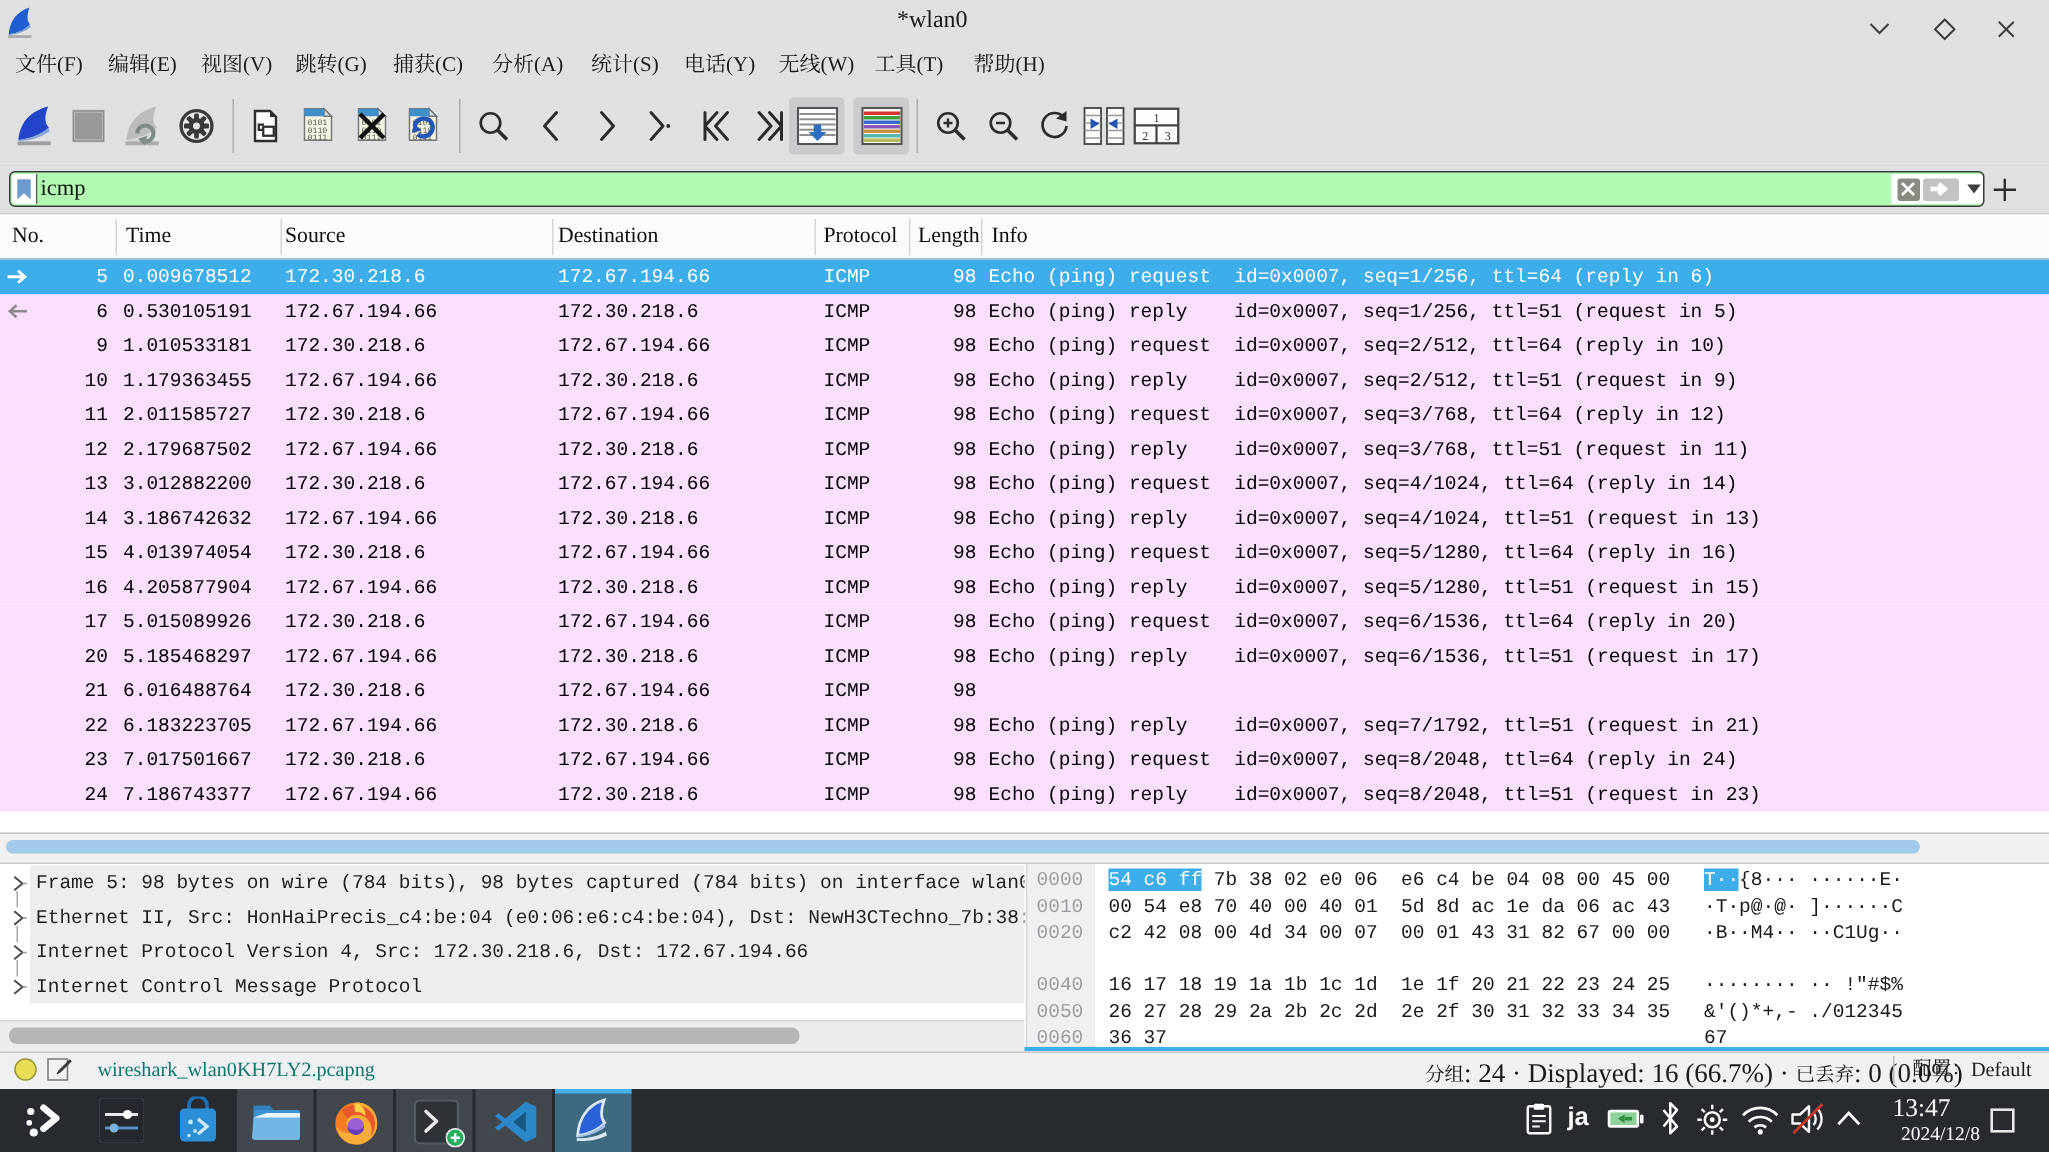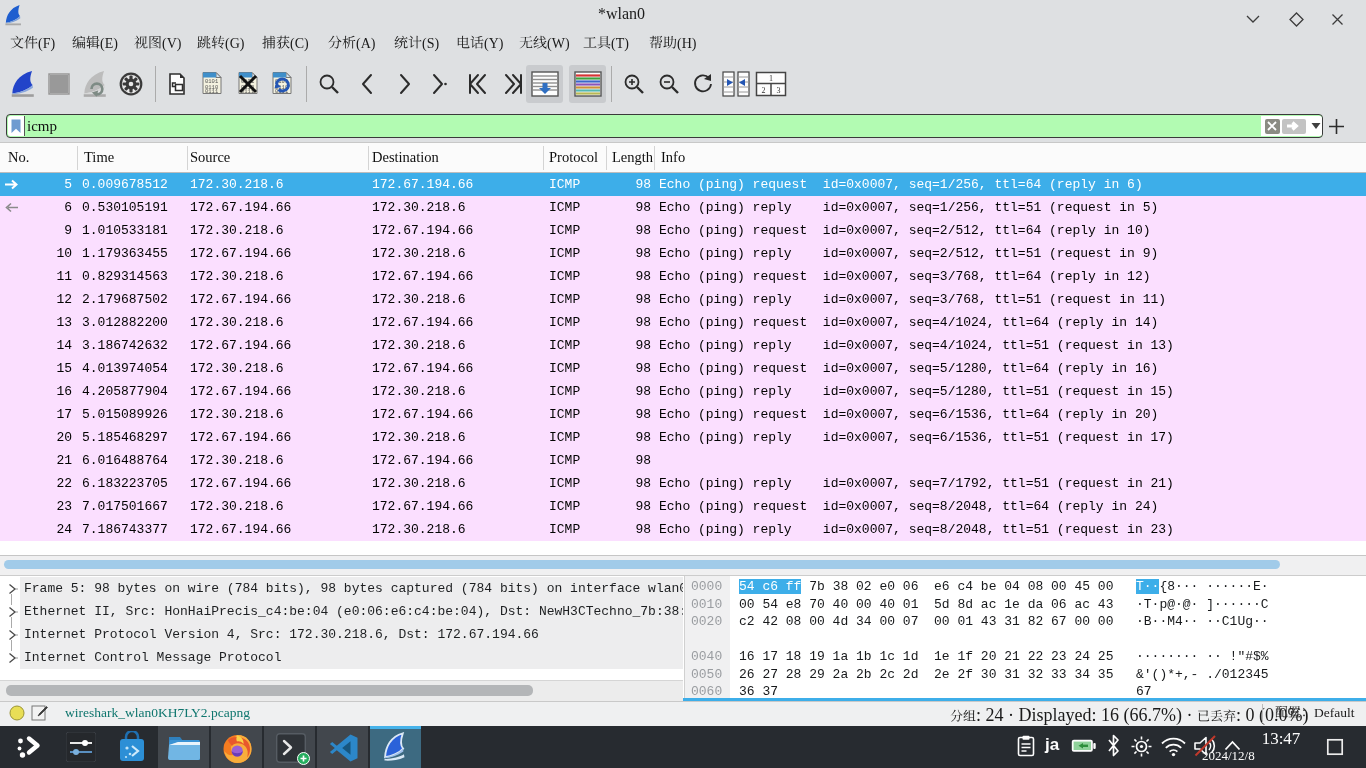--- a/index.html
+++ b/index.html
@@ -348,21 +348,21 @@
       <span class="c-no">10</span>
       <span class="c-t">1.179363455</span>
       <span class="c-s">172.67.194.66</span>
       <span class="c-d">172.30.218.6</span>
       <span class="c-p">ICMP</span>
       <span class="c-l">98</span>
       <span class="c-i">Echo (ping) reply    id=0x0007, seq=2/512, ttl=51 (request in 9)</span>
     </div>
     <div class="row mono" style="top:92px">
       <span class="c-no">11</span>
-      <span class="c-t">0.829314563</span>
+      <span class="c-t">2.011585727</span>
       <span class="c-s">172.30.218.6</span>
       <span class="c-d">172.67.194.66</span>
       <span class="c-p">ICMP</span>
       <span class="c-l">98</span>
       <span class="c-i">Echo (ping) request  id=0x0007, seq=3/768, ttl=64 (reply in 12)</span>
     </div>
     <div class="row mono" style="top:115px">
       <span class="c-no">12</span>
       <span class="c-t">2.179687502</span>
       <span class="c-s">172.67.194.66</span>
@@ -623,15 +623,15 @@
   </svg>
 <svg class="abs" style="left:1193px;top:734px" width="25" height="24" viewBox="0 0 25 24">
 <path d="M2 9 H7 L13 3.5 V20.5 L7 15 H2 Z" fill="none" stroke="#fcfcfc" stroke-width="1.6" stroke-linejoin="round"></path>
 <path d="M16 8 A6 6 0 0 1 16 16 M18.5 5 A10 10 0 0 1 18.5 19" fill="none" stroke="#fcfcfc" stroke-width="1.6"></path>
 <path d="M2.5 21.5 L22 2" stroke="#c0392b" stroke-width="2"></path>
   </svg>
 <svg class="abs" style="left:1224px;top:740px" width="17" height="11" viewBox="0 0 17 11">
     <path d="M1.5 9.5 L8.5 2 L15.5 9.5" fill="none" stroke="#fcfcfc" stroke-width="1.8"></path>
   </svg>
 <div class="abs" style="left:1250px;top:729px;width:62px;text-align:center;color:#fcfcfc;font-size:17px;line-height:19px">13:47</div>
-<div class="abs" style="left:1202px;top:748px;width:78px;text-align:left;color:#fcfcfc;font-size:13px">2024/12/8</div>
+<div class="abs" style="left:1242px;top:748px;width:78px;text-align:right;color:#fcfcfc;font-size:13px">2024/12/8</div>
 <svg class="abs" style="left:1326px;top:738px" width="18" height="18" viewBox="0 0 18 18">
     <rect x="1.8" y="1.8" width="14.4" height="14.4" fill="none" stroke="#ececec" stroke-width="1.7"></rect>
   </svg>
 </body></html>

